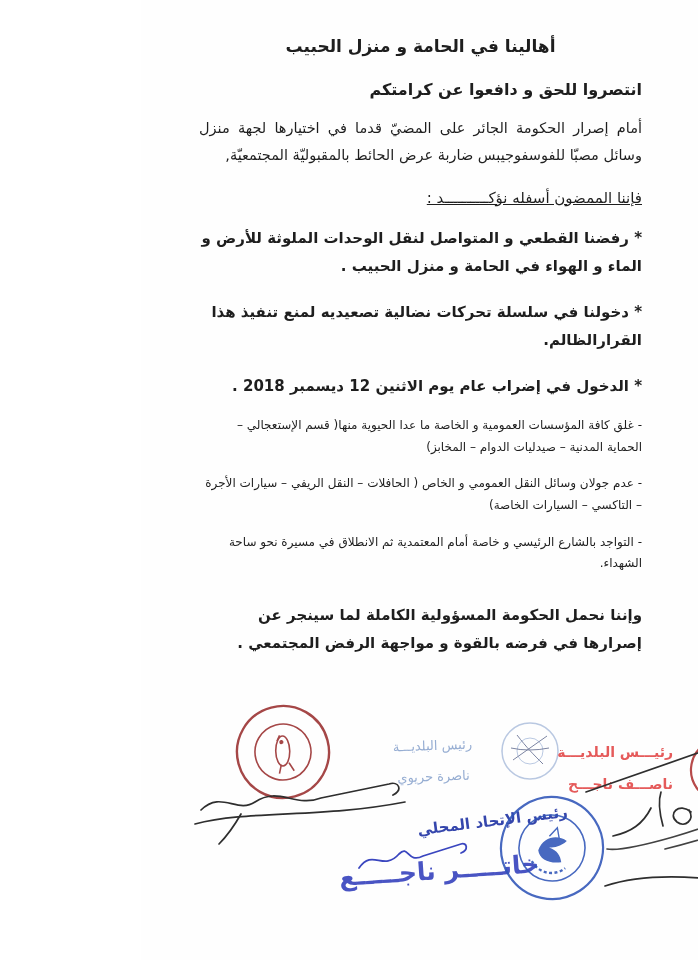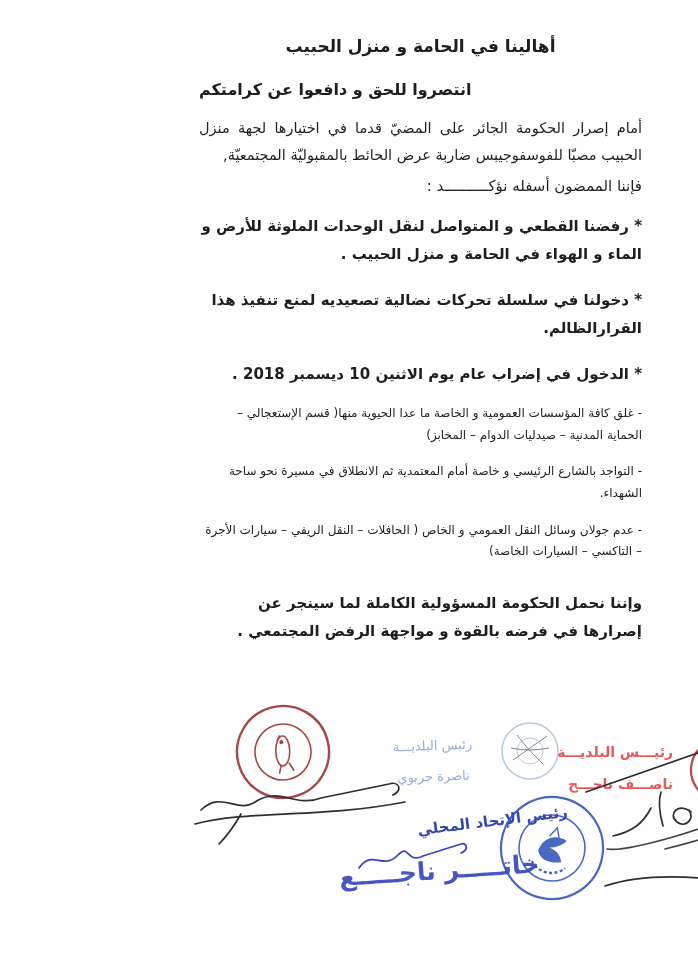--- a/index.html
+++ b/index.html
@@ -3,52 +3,52 @@
 <meta charset="utf-8">
 <style>
   html,body{margin:0;padding:0;background:#ffffff;}
   .page{
     position:relative;width:557px;height:960px;background:#fefefe;
     font-family:"DejaVu Sans",sans-serif;color:#1e1e1e;overflow:hidden;
     direction:rtl;
   }
   .content{position:absolute;top:0;left:0;right:0;padding:26px 56px 0 58px;}
   .hline1{text-align:center;font-weight:bold;font-size:17px;margin:10px 0 0;}
-  .hline2{text-align:left;font-weight:bold;font-size:16px;margin:24px 0 0;}
+  .hline2{text-align:right;font-weight:bold;font-size:16px;margin:24px 0 0;}
   .big-title{text-align:center;font-weight:bold;font-size:35px;margin:16px 0 0;letter-spacing:2px;}
   .p-intro{font-size:14.5px;line-height:1.85;text-align:justify;margin:16px 0 0;}
-  .p-confirm{font-size:15px;margin:8px 0 0;}
+  .p-confirm{font-size:15px;margin:20px 0 0;text-decoration:underline;}
   .demand{font-weight:bold;font-size:15px;line-height:1.9;margin:17px 0 0;}
   .arr-title{font-size:16px;margin:22px 0 0;}
   .arr-item{font-size:12px;line-height:1.8;margin:15px 0 0;}
   .closing{font-weight:bold;font-size:15px;line-height:1.9;margin:26px 0 0;}
   .stamp{position:absolute;}
   .stamp svg{display:block;}
   .sig path{fill:none;stroke:#2e2e2e;stroke-width:1.7;stroke-linecap:round;}
   .txt-stamp{position:absolute;text-align:center;white-space:nowrap;}
   .mayor-blue{color:#8ea7cf;font-size:13px;opacity:.92;transform:rotate(-2deg);line-height:2.4;}
   .mayor-red{color:#e34d4d;font-weight:bold;font-size:14px;line-height:2.3;letter-spacing:1px;opacity:.92;}
   .union-label{color:#2b3da8;font-weight:bold;font-size:15px;transform:rotate(-7deg);opacity:.95;}
   .union-name{color:#3a46bf;font-weight:bold;font-size:25px;transform:rotate(-4deg);letter-spacing:2px;opacity:.92;}
 </style>
 </head>
 <body>
 
 <div class="page">
   <div class="content">
     <div class="hline1">أهالينا في الحامة و منزل الحبيب</div>
     <div class="hline2">انتصروا للحق و دافعوا عن كرامتكم</div>
-    <div class="p-intro">أمام إصرار الحكومة الجائر على المضيّ قدما في اختيارها لجهة منزل الحبيب مصبّا للفوسفوجيبس ضاربة عرض الحائط بالمقبوليّة المجتمعيّة,</div>
+    <div class="p-intro">أمام إصرار الحكومة الجائر على المضيّ قدما في اختيارها لجهة منزل وسائل مصبّا للفوسفوجيبس ضاربة عرض الحائط بالمقبوليّة المجتمعيّة,</div>
     <div class="p-confirm">فإننا الممضون أسفله نؤكــــــــــد :</div>
     <div class="demand">* رفضنا القطعي و المتواصل لنقل الوحدات الملوثة للأرض و الماء و الهواء في  الحامة و منزل الحبيب .</div>
     <div class="demand">* دخولنا في سلسلة تحركات نضالية تصعيديه لمنع تنفيذ هذا القرارالظالم.</div>
-    <div class="demand">* الدخول في إضراب عام يوم الاثنين 10 ديسمبر 2018 .</div>
+    <div class="demand">* الدخول في إضراب عام يوم الاثنين 12 ديسمبر 2018 .</div>
     <div class="arr-item">- غلق كافة المؤسسات العمومية و الخاصة ما عدا الحيوية منها( قسم الإستعجالي – الحماية المدنية – صيدليات الدوام – المخابز)</div>
+    <div class="arr-item">- عدم جولان وسائل النقل العمومي و الخاص ( الحافلات – النقل الريفي – سيارات الأجرة – التاكسي – السيارات الخاصة)</div>
     <div class="arr-item">- التواجد بالشارع الرئيسي و خاصة أمام المعتمدية ثم الانطلاق في مسيرة نحو ساحة الشهداء.</div>
-    <div class="arr-item">- عدم جولان وسائل النقل العمومي و الخاص ( الحافلات – النقل الريفي – سيارات الأجرة – التاكسي – السيارات الخاصة)</div>
     <div class="closing">وإننا نحمل الحكومة المسؤولية الكاملة لما سينجر عن إصرارها في فرضه بالقوة و مواجهة الرفض المجتمعي .</div>
   </div>
 
   <div class="stamp" style="left:92px;top:702px;transform:rotate(-15deg);opacity:.9">
     <svg width="100" height="100" viewBox="0 0 100 100">
       <circle cx="50" cy="50" r="46" fill="none" stroke="#9c3434" stroke-width="2.4"></circle>
       <circle cx="50" cy="50" r="28" fill="none" stroke="#9c3434" stroke-width="1.6"></circle>
       <path id="fishArc" d="M50,13 a37,37 0 1,1 -0.1,0" fill="none"></path>
       <text font-size="10" fill="#9c3434">
         <textPath href="#fishArc">٭ الفلاحة و الصيد البحري بالحامة ٭</textPath>

